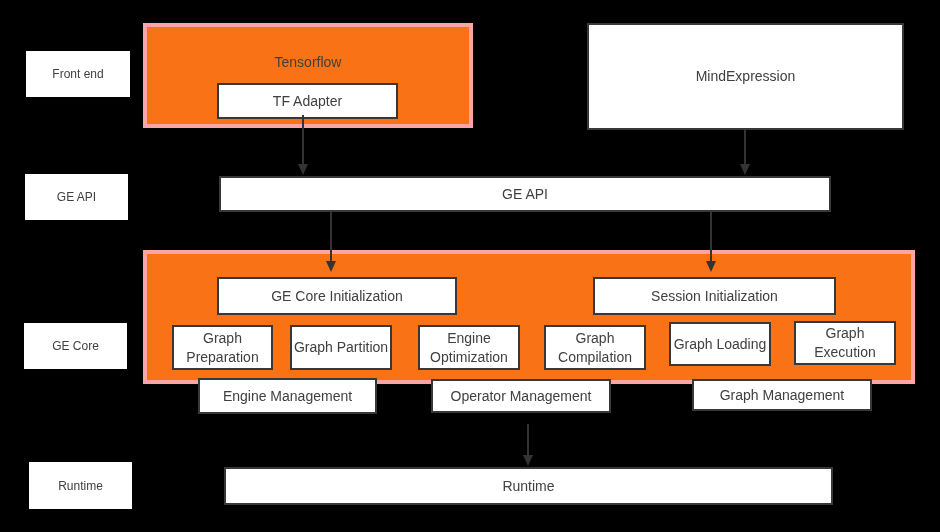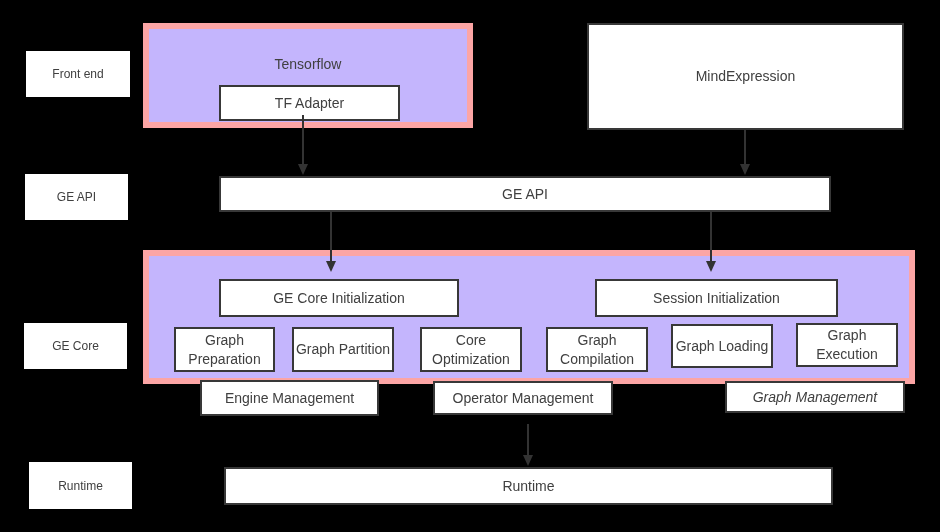--- a/index.html
+++ b/index.html
@@ -26,22 +26,22 @@
     border: 2px solid #383838;
     display: flex;
     align-items: center;
     justify-content: center;
     text-align: center;
     font-size: 14px;
     line-height: 1.35;
     color: #404040;
   }
   .container-box {
-    background: #c4b5fd;
-    border: 6px solid #fca5a5;
+    background: #f97316;
+    border: 4px solid #fca5a5;
   }
   .title-text {
     position: absolute;
     left: 0;
     right: 0;
     top: 27px;
     text-align: center;
     font-size: 14px;
     color: #404040;
   }
@@ -94,39 +94,39 @@
       <span>Session Initialization</span>
     </div>
 
     <div class="abs box" style="left:25px; top:71px; width:101px; height:45px;">
       <span>Graph Preparation</span>
     </div>
     <div class="abs box" style="left:143px; top:71px; width:102px; height:45px;">
       <span>Graph Partition</span>
     </div>
     <div class="abs box" style="left:271px; top:71px; width:102px; height:45px;">
-      <span>Core Optimization</span>
+      <span>Engine Optimization</span>
     </div>
     <div class="abs box" style="left:397px; top:71px; width:102px; height:45px;">
       <span>Graph Compilation</span>
     </div>
     <div class="abs box" style="left:522px; top:68px; width:102px; height:44px;">
       <span>Graph Loading</span>
     </div>
     <div class="abs box" style="left:647px; top:67px; width:102px; height:44px;">
       <span>Graph Execution</span>
     </div>
 
     <div class="abs box" style="left:51px; top:124px; width:179px; height:36px;text-align:center;">
       <span>Engine Management</span>
     </div>
     <div class="abs box" style="left:284px; top:125px; width:180px; height:34px;">
       <span>Operator Management</span>
     </div>
-    <div class="abs box" style="left:576px; top:125px; width:180px; height:32px;font-style:italic;">
+    <div class="abs box" style="left:545px; top:125px; width:180px; height:32px;">
       <span>Graph Management</span>
     </div>
   </div>
 
   <div class="abs box" style="left:224px; top:467px; width:609px; height:38px;">
     <span>Runtime</span>
   </div>
 
   <svg class="arrows" width="940" height="532" viewBox="0 0 940 532">
     <g stroke="#333333" stroke-width="2" fill="#333333">

